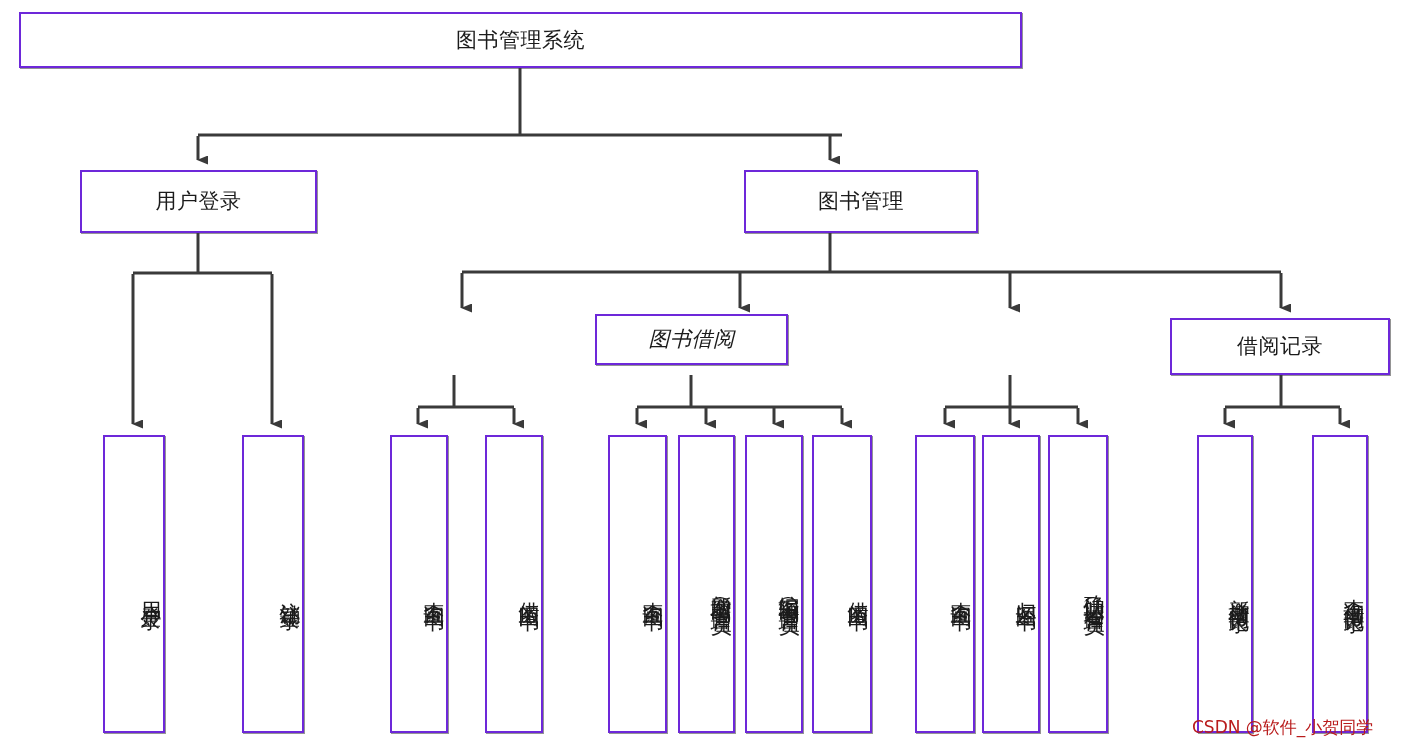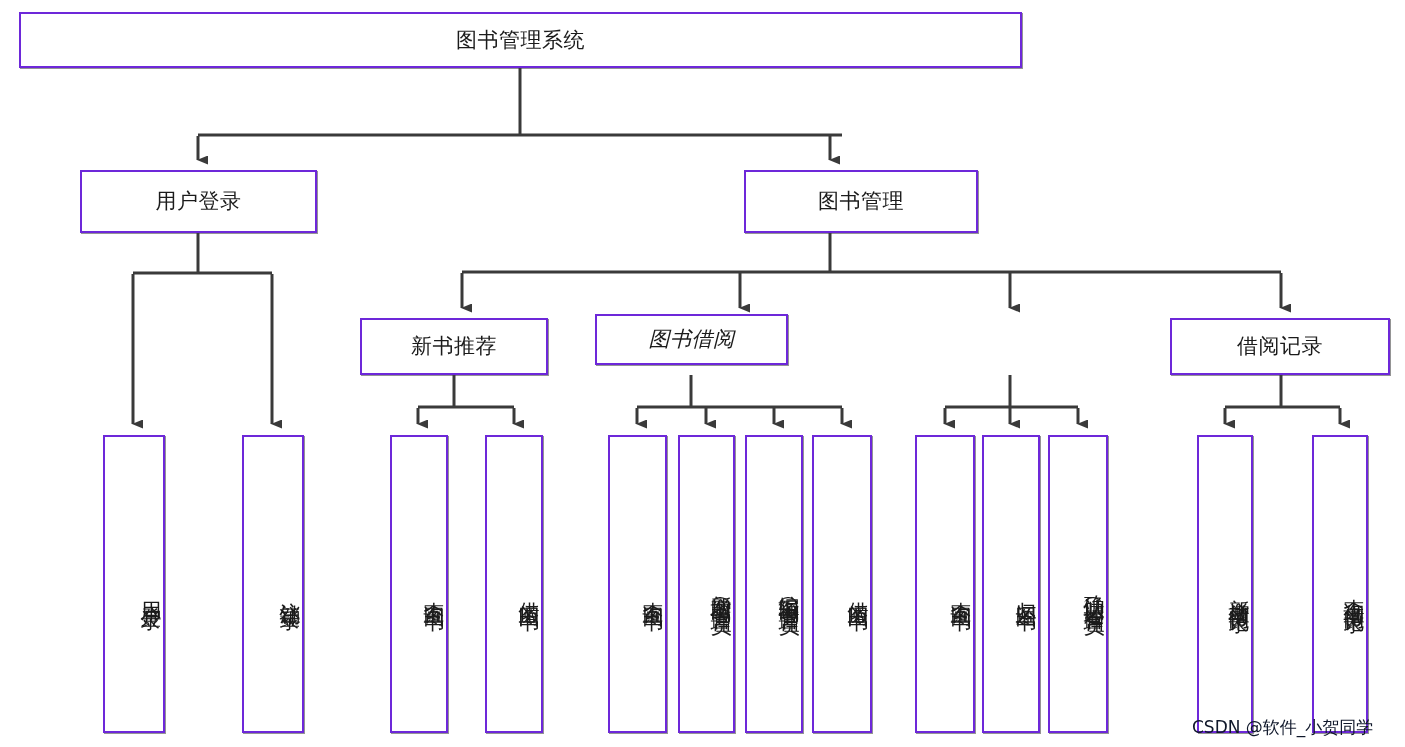--- a/index.html
+++ b/index.html
@@ -52,21 +52,21 @@
   .node.vert .lbl {
     writing-mode: vertical-rl;
     text-orientation: upright;
     white-space: nowrap;
   }
   #watermark {
     position: absolute;
     left: 1192px;
     top: 716px;
     font-size: 17px;
-    color: #0f172a;
+    color: #b91c1c;
     white-space: nowrap;
     pointer-events: none;
     font-family: "DejaVu Sans", "Liberation Sans", sans-serif;
   }
 </style>
 </head>
 <body>
 
 <div id="canvas">
 
@@ -124,23 +124,20 @@
     <span class="lbl">图书管理系统</span>
   </div>
 
   <div class="node horiz" style="left:80px; top:170px; width:237px; height:63px;">
     <span class="lbl">用户登录</span>
   </div>
   <div class="node horiz" style="left:712px; top:170px; width:234px; height:63px;margin-left:32px;">
     <span class="lbl">图书管理</span>
   </div>
 
-  <div class="node horiz" style="left:360px; top:318px; width:188px; height:57px;">
-    <span class="lbl">新书推荐</span>
-  </div>
   <div class="node horiz" style="left:595px; top:314px; width:193px; height:51px;font-style:italic;">
     <span class="lbl">图书借阅</span>
   </div>
   <div class="node horiz" style="left:1170px; top:318px; width:220px; height:57px;">
     <span class="lbl">借阅记录</span>
   </div>
 
   <div class="node vert" style="left:103px; top:435px; width:62px; height:298px;">
     <span class="lbl">用户登录</span>
   </div>

